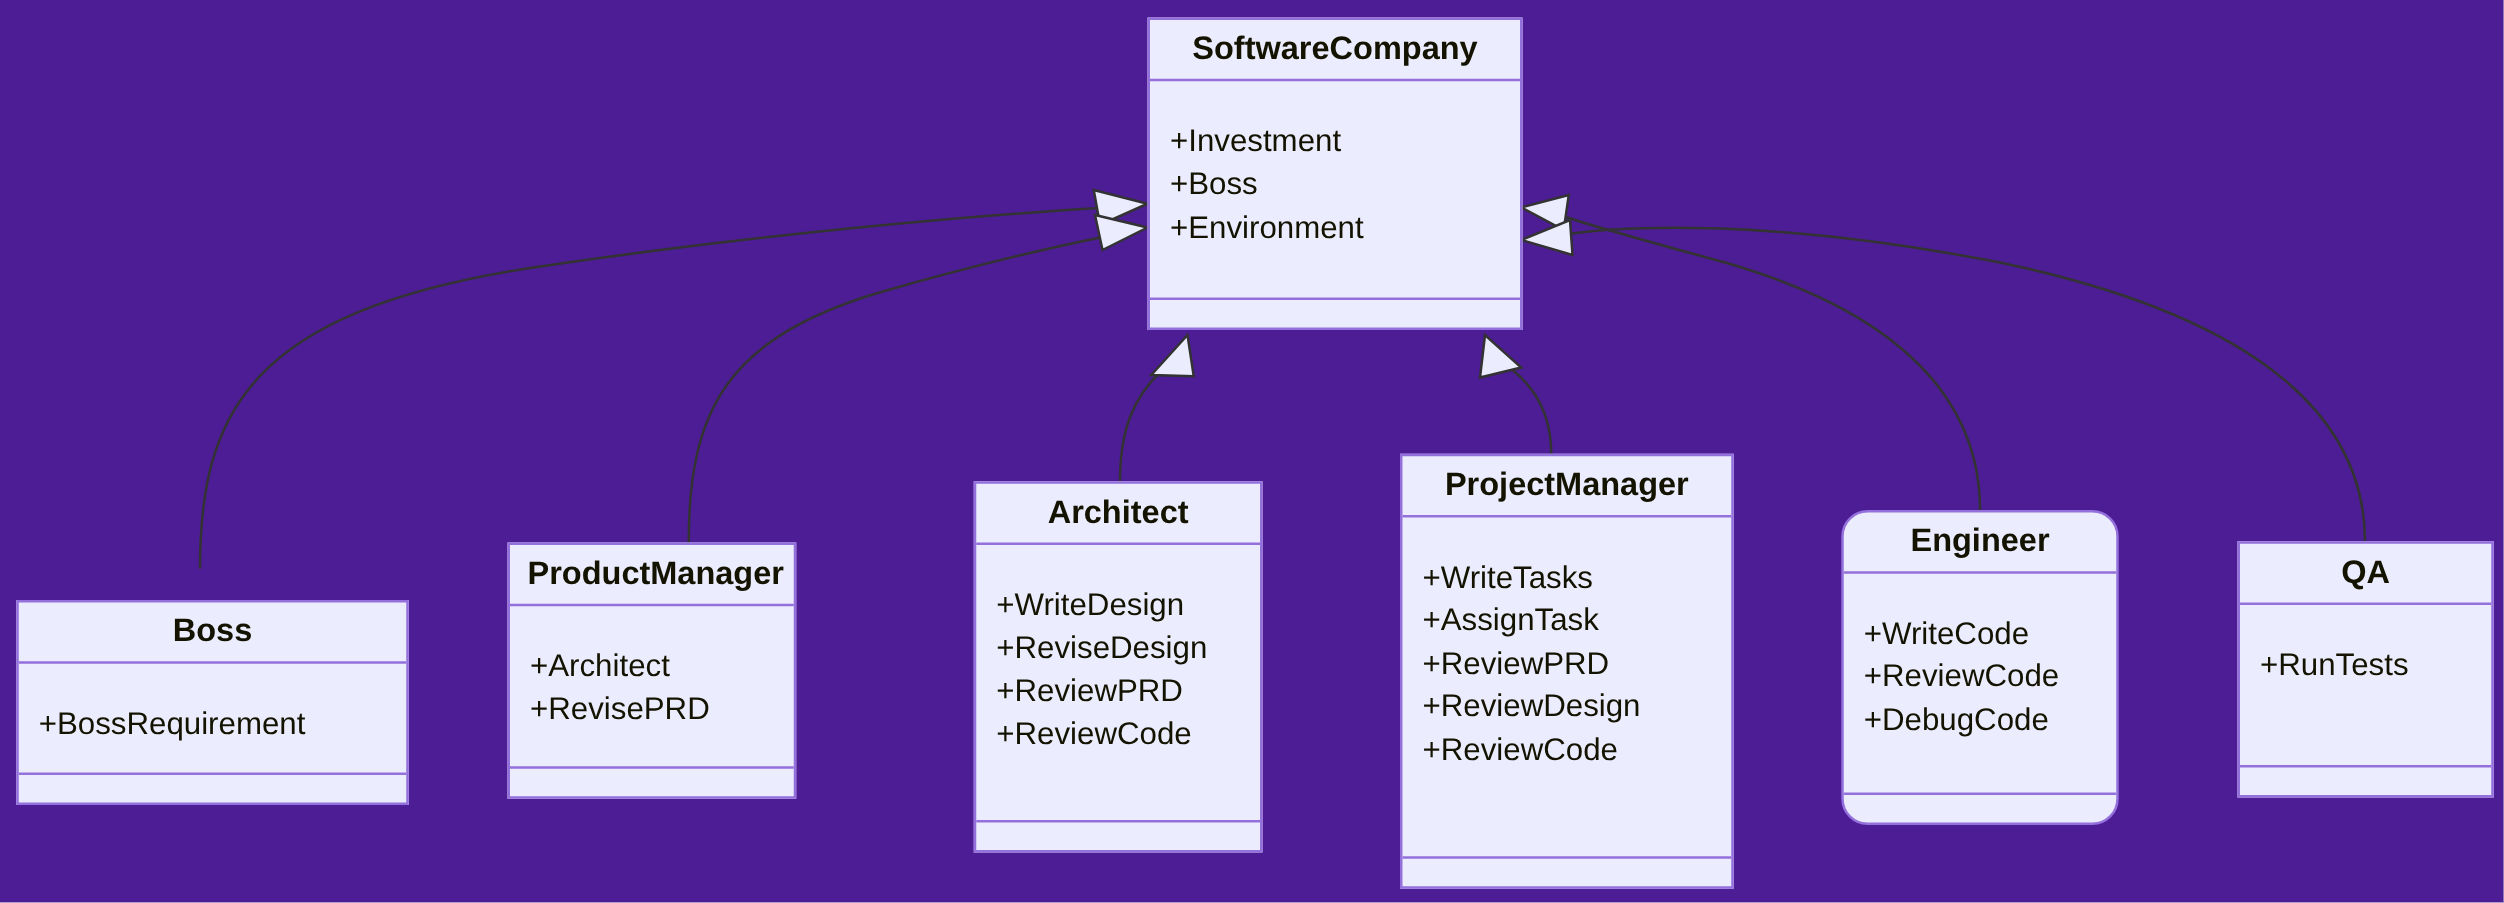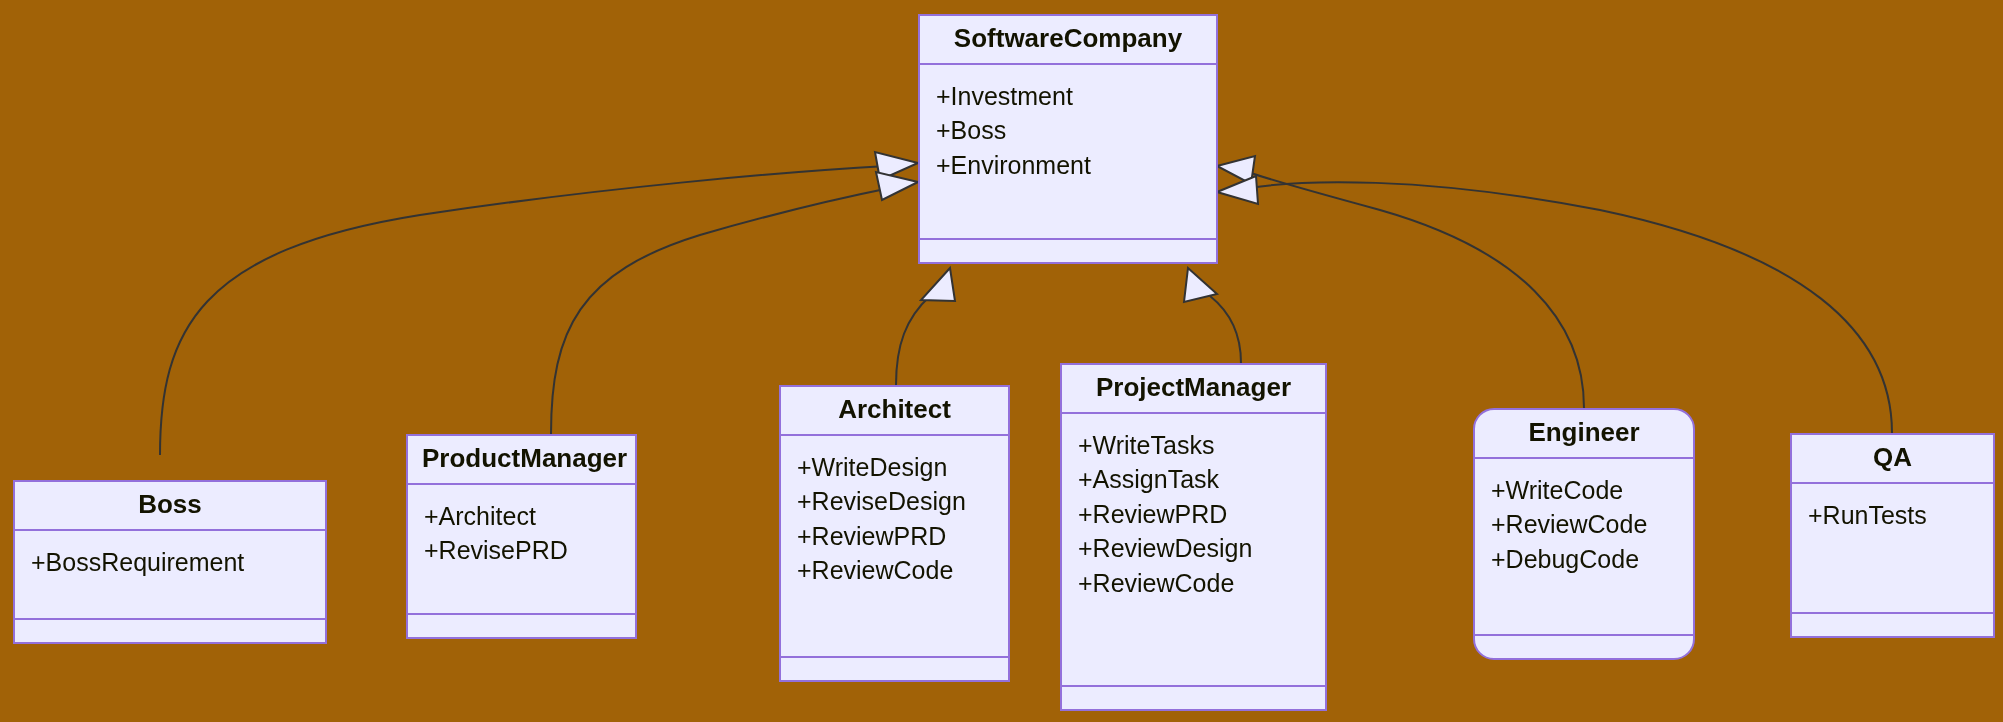--- a/index.html
+++ b/index.html
@@ -7,21 +7,21 @@
     padding: 0;
     background: #ffffff;
   }
   body {
     font-family: "Liberation Sans", sans-serif;
   }
   #canvas {
     position: relative;
     width: 2003px;
     height: 722px;
-    background: #a16207;
+    background: #4c1d95;
     overflow: hidden;
   }
   #edges {
     position: absolute;
     left: 0;
     top: 0;
     width: 2003px;
     height: 722px;
     pointer-events: none;
   }
@@ -44,20 +44,21 @@
     line-height: 1.1;
     white-space: nowrap;
   }
   .class-attrs {
     padding: 14px 16px 14px 16px;
     border-bottom: 2px solid #9370DB;
     font-size: 25px;
     color: #131300;
     line-height: 1.38;
     flex: 1 1 auto;
+    margin-top: 17px;
   }
   .class-attrs .attr {
     white-space: nowrap;
   }
   .class-methods {
     min-height: 22px;
     padding: 0;
   }
   .edge-path {
     fill: none;
@@ -140,21 +141,21 @@
     <div class="class-title">Architect</div>
     <div class="class-attrs">
       <div class="attr">+WriteDesign</div>
       <div class="attr">+ReviseDesign</div>
       <div class="attr">+ReviewPRD</div>
       <div class="attr">+ReviewCode</div>
     </div>
     <div class="class-methods"></div>
   </div>
 
-  <div class="uml-class" style="left:1060px; top:363px; width:267px; height:348px;">
+  <div class="uml-class" style="left:1120px; top:363px; width:267px; height:348px;">
     <div class="class-title">ProjectManager</div>
     <div class="class-attrs">
       <div class="attr">+WriteTasks</div>
       <div class="attr">+AssignTask</div>
       <div class="attr">+ReviewPRD</div>
       <div class="attr">+ReviewDesign</div>
       <div class="attr">+ReviewCode</div>
     </div>
     <div class="class-methods"></div>
   </div>

